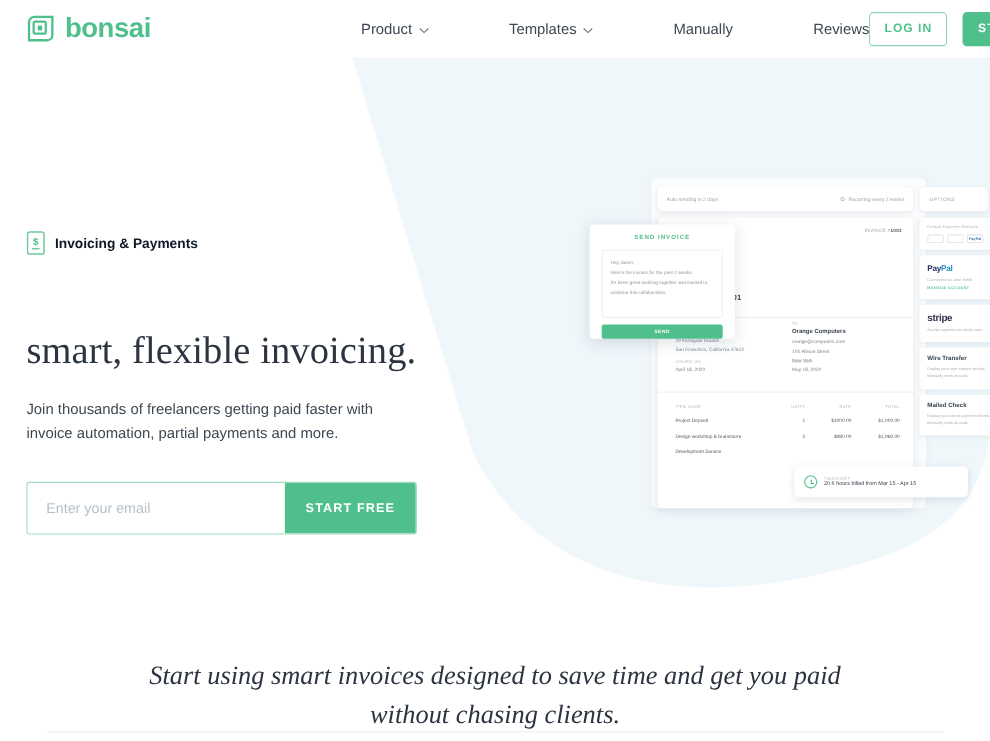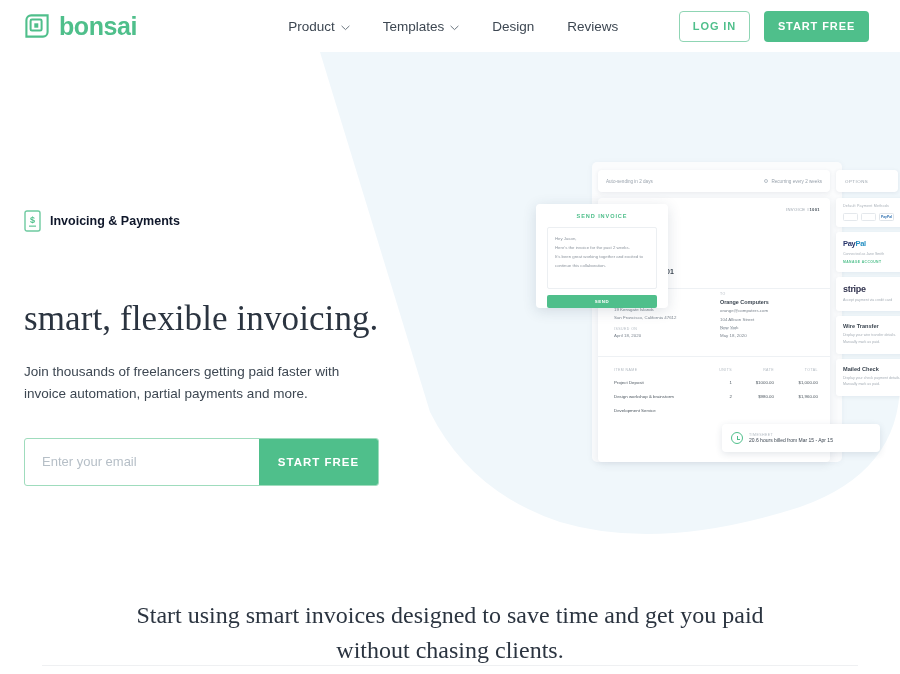--- a/index.html
+++ b/index.html
@@ -57,20 +57,21 @@
     margin-left: 151px;
   }
   .nav-item {
     font-size: 13.5px;
     color: #3d4752;
     display: flex;
     align-items: flex-start;
     gap: 6px;
     cursor: pointer;
     white-space: nowrap;
+    margin-left: 40px;
   }
   .caret {
     width: 9px; height: 6px;
     display: inline-block;
   }
 
   .header-actions {
     margin-left: auto;
     display: flex;
     align-items: center;
@@ -175,20 +176,21 @@
   .section-heading {
     position: absolute;
     left: 0; right: 0;
     top: 598px;
     text-align: center;
     font-family: "Liberation Serif", serif;
     font-size: 24px;
     line-height: 1.45;
     color: #2b3440;
     z-index: 10;
+    font-style: italic;
   }
   .section-heading span { display: block; }
   .sh-line1 { width: 670px; margin: 0 auto; }
 
   
   .mockup {
     position: absolute;
     z-index: 5;
     left: 536px;
     top: 162px;
@@ -519,21 +521,21 @@
     </div>
     <div class="nav-item">
       <span>Templates</span>
       <span class="caret">
         <svg class="caret" viewBox="0 0 9 6" xmlns="http://www.w3.org/2000/svg">
           <path d="M0.6 0.9 L4.5 4.6 L8.4 0.9" fill="none" stroke="#6b757f" stroke-width="1"></path>
         </svg>
       </span>
     </div>
     <div class="nav-item">
-      <span>Design</span>
+      <span>Manually</span>
     </div>
     <div class="nav-item">
       <span>Reviews</span>
     </div>
   </div>
 
   <div class="header-actions">
     <div class="btn btn-login">LOG IN</div>
     <div class="btn btn-start">START FREE</div>
   </div>

